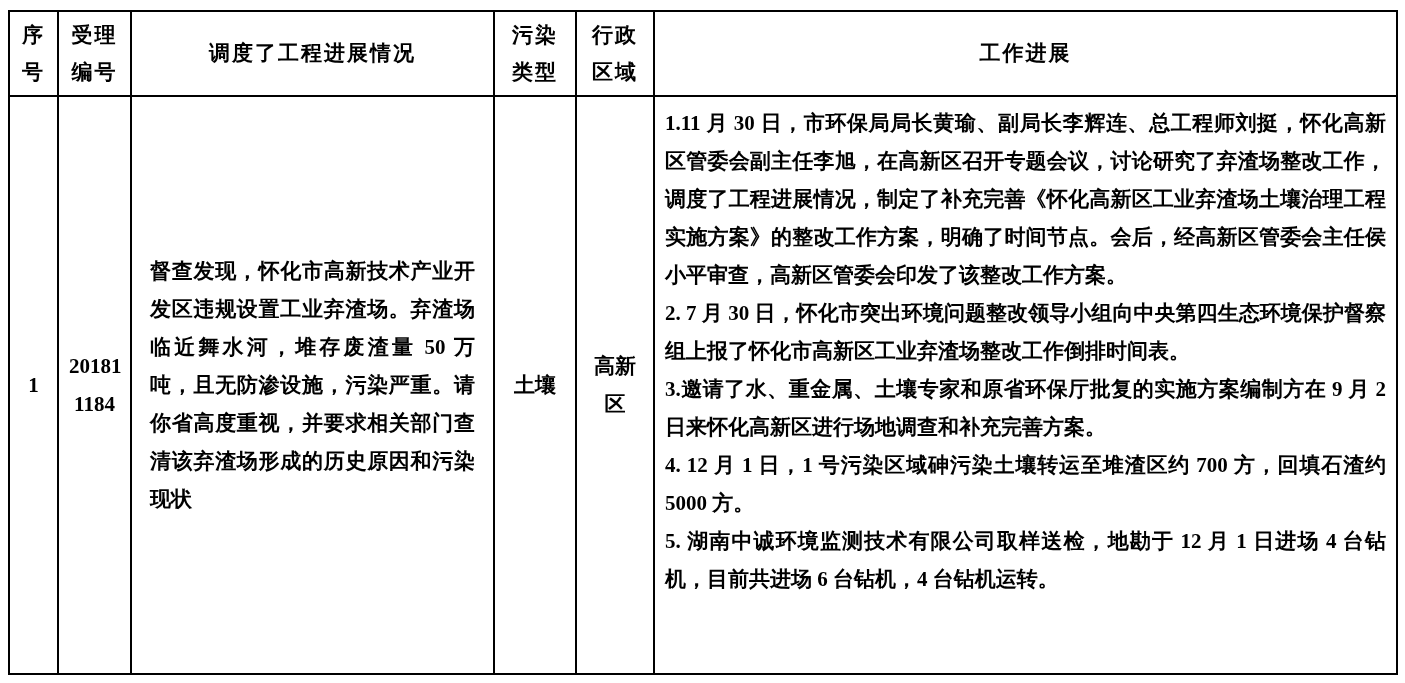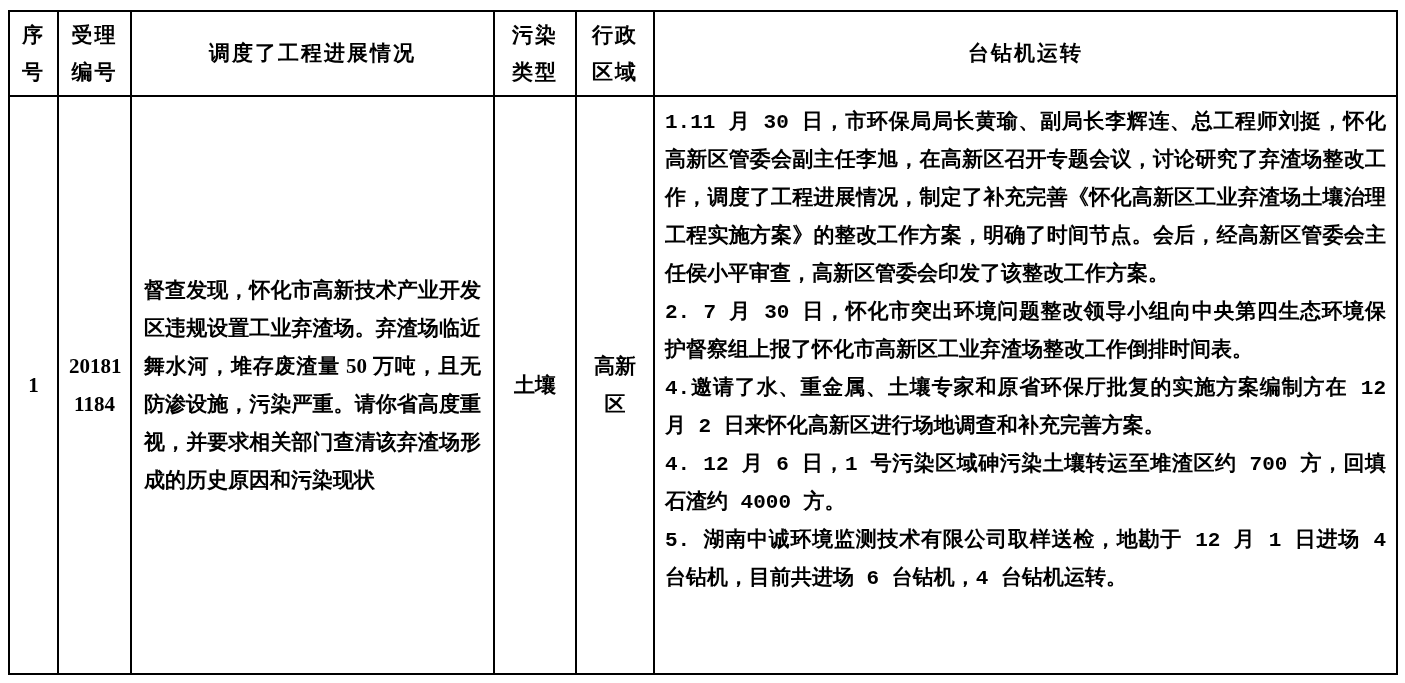--- a/index.html
+++ b/index.html
@@ -46,32 +46,31 @@
   }
   td.center-cell {
     text-align: center;
     vertical-align: middle;
     white-space: pre-line;
     line-height: 38px;
     padding: 0 10px;
   }
   td.problem-cell {
     vertical-align: middle;
-    padding: 0 12px;
+    padding: 0 18px;
     font-family: Liberation Serif, serif;
   }
   td.problem-cell .problem-text {
     text-align: justify;
     text-justify: inter-character;
     line-height: 38px;
   }
   td.progress-cell {
     vertical-align: top;
     padding: 7px 10px 0 10px;
-    font-family: Liberation Mono, monospace;
   }
   td.progress-cell p {
     margin: 0;
     text-align: justify;
     text-justify: inter-character;
     line-height: 38px;
   }
 </style>
 </head>
 <body>
@@ -90,36 +89,36 @@
       <tr class="header-row">
         <th class="hcell">序
 号</th>
         <th class="hcell">受理
 编号</th>
         <th class="hcell">调度了工程进展情况</th>
         <th class="hcell">污染
 类型</th>
         <th class="hcell">行政
 区域</th>
-        <th class="hcell">台钻机运转</th>
+        <th class="hcell">工作进展</th>
       </tr>
     </thead>
     <tbody>
       <tr class="body-row">
         <td class="center-cell">1</td>
         <td class="center-cell">20181
 1184</td>
         <td class="problem-cell">
           <div class="problem-text">督查发现，怀化市高新技术产业开发区违规设置工业弃渣场。弃渣场临近舞水河，堆存废渣量 50 万吨，且无防渗设施，污染严重。请你省高度重视，并要求相关部门查清该弃渣场形成的历史原因和污染现状</div>
         </td>
         <td class="center-cell">土壤</td>
         <td class="center-cell">高新区</td>
         <td class="progress-cell">
           <p>1.11 月 30 日，市环保局局长黄瑜、副局长李辉连、总工程师刘挺，怀化高新区管委会副主任李旭，在高新区召开专题会议，讨论研究了弃渣场整改工作，调度了工程进展情况，制定了补充完善《怀化高新区工业弃渣场土壤治理工程实施方案》的整改工作方案，明确了时间节点。会后，经高新区管委会主任侯小平审查，高新区管委会印发了该整改工作方案。</p>
           <p>2. 7 月 30 日，怀化市突出环境问题整改领导小组向中央第四生态环境保护督察组上报了怀化市高新区工业弃渣场整改工作倒排时间表。</p>
-          <p>4.邀请了水、重金属、土壤专家和原省环保厅批复的实施方案编制方在 12 月 2 日来怀化高新区进行场地调查和补充完善方案。</p>
-          <p>4. 12 月 6 日，1 号污染区域砷污染土壤转运至堆渣区约 700 方，回填石渣约 4000 方。</p>
+          <p>3.邀请了水、重金属、土壤专家和原省环保厅批复的实施方案编制方在 9 月 2 日来怀化高新区进行场地调查和补充完善方案。</p>
+          <p>4. 12 月 1 日，1 号污染区域砷污染土壤转运至堆渣区约 700 方，回填石渣约 5000 方。</p>
           <p>5. 湖南中诚环境监测技术有限公司取样送检，地勘于 12 月 1 日进场 4 台钻机，目前共进场 6 台钻机，4 台钻机运转。</p>
         </td>
       </tr>
     </tbody>
   </table>
 </div>
 
 </body></html>

